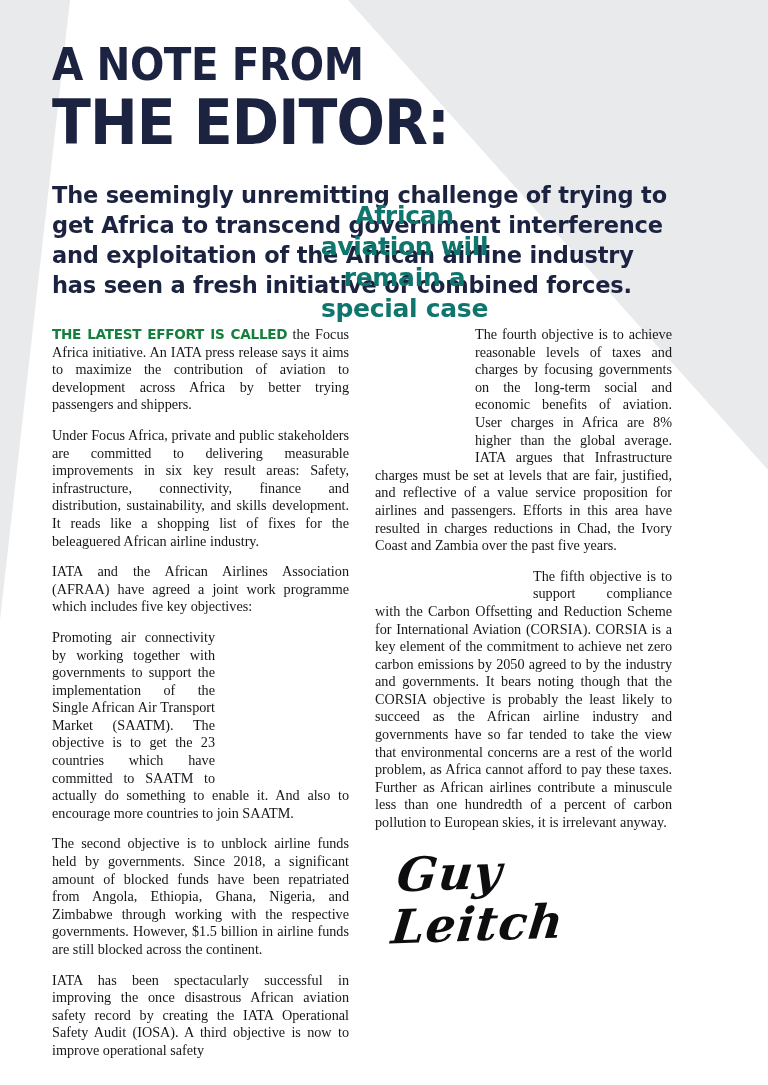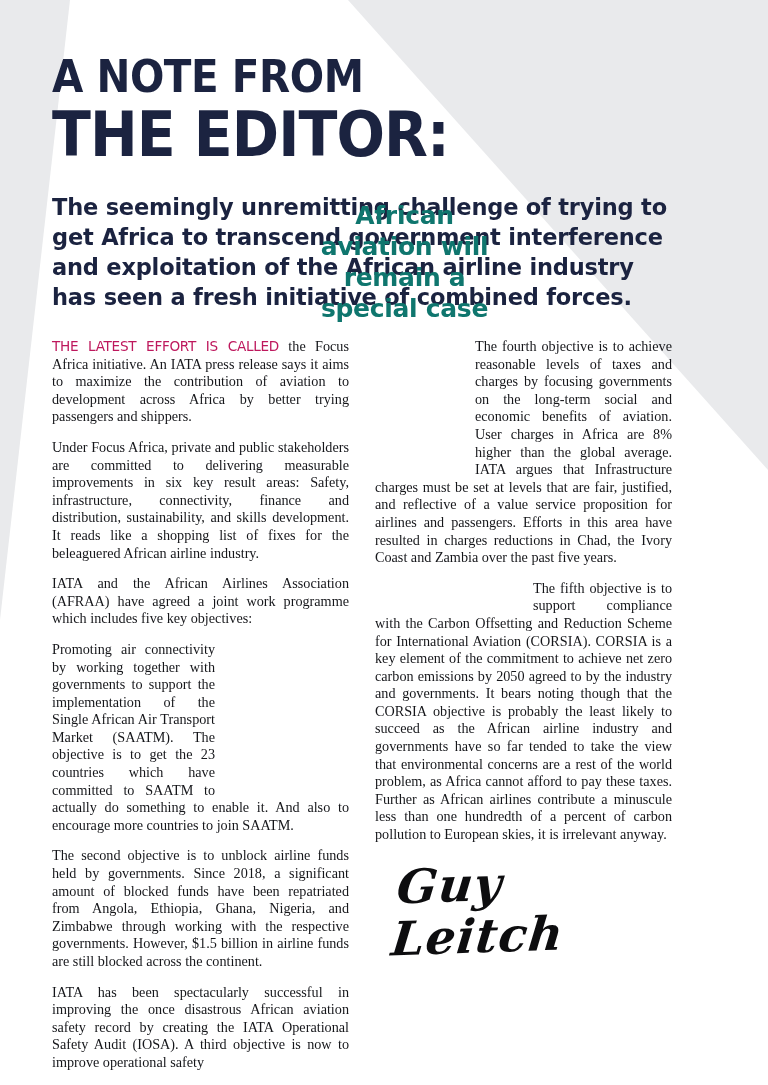--- a/index.html
+++ b/index.html
@@ -33,21 +33,21 @@
     width: 70px;
     height: 620px;
     background: #e9eaec;
     clip-path: polygon(0 0, 100% 0, 0 100%);
     z-index: 0;
   }
 
   .page {
     position: relative;
     z-index: 2;
-    padding: 16px 36px 0 52px;
+    padding: 4px 36px 0 52px;
     box-sizing: border-box;
     width: 708px;
     height: 1085px;
   }
 
   
   .masthead {
     padding-top: 38px;
   }
   .mast-line1 {
@@ -98,24 +98,24 @@
     font-size: 14.2px;
     line-height: 17.6px;
     text-align: justify;
     color: #15161a;
   }
   .col p:last-child {
     margin-bottom: 1px;
   }
   .dropcap-lead {
     font-family: "DejaVu Sans", sans-serif;
-    font-weight: normal;
+    font-weight: bold;
     font-size: 13.6px;
     letter-spacing: -0.3px;
-    color: #be185d;
+    color: #15803d;
   }
 
   
   .pullquote-spacer {
     float: right;
     width: 126px;
     height: 142px;
     shape-outside: inset(0);
     margin: 4px 0 4px 8px;
   }

